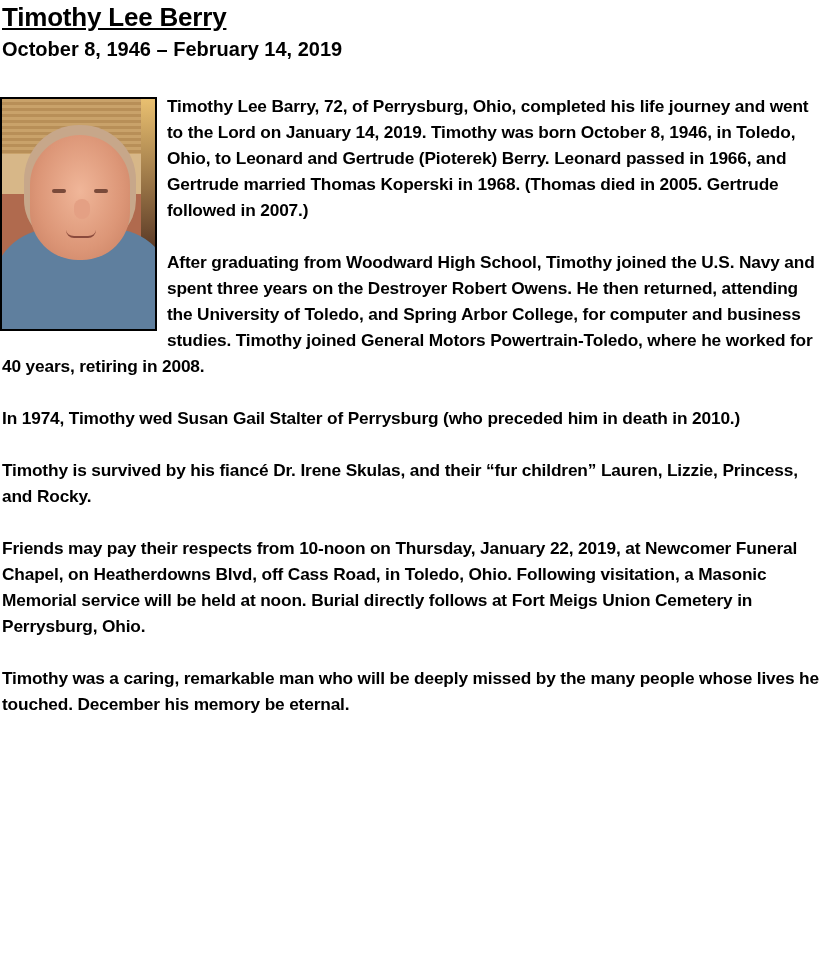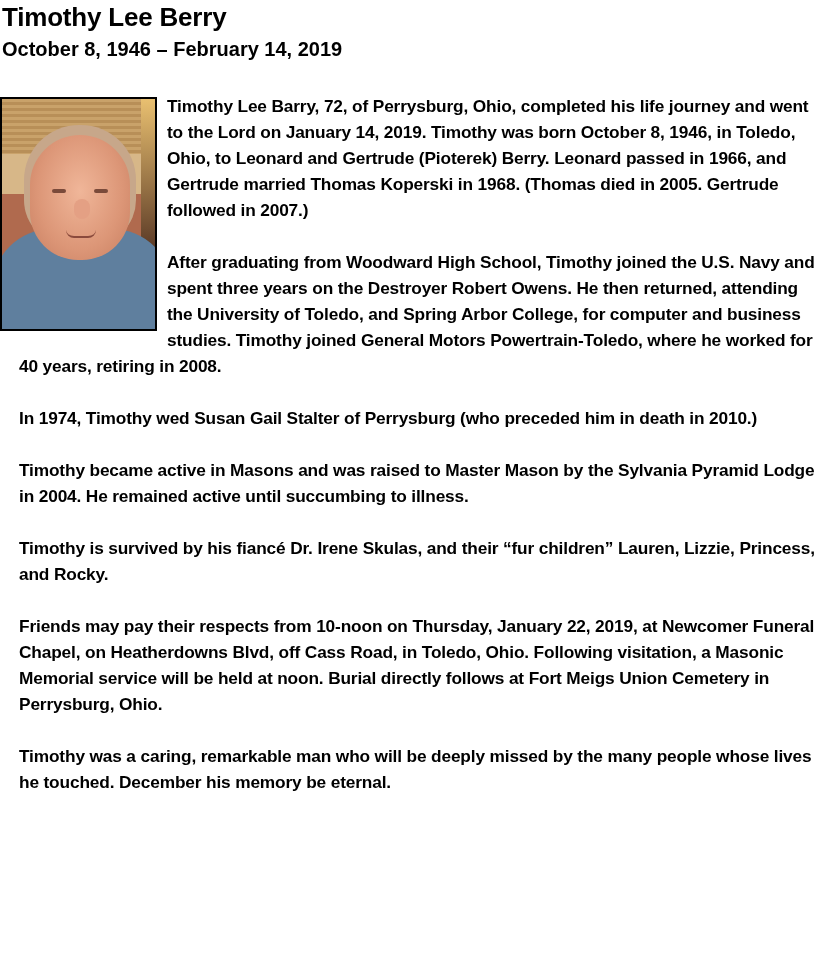--- a/index.html
+++ b/index.html
@@ -6,32 +6,33 @@
   body {
     width: 821px; height: 955px; overflow: hidden;
     font-family: "Liberation Sans", "DejaVu Sans", sans-serif;
     color: #000;
     position: relative;
   }
   .title {
     position: absolute; left: 2px; top: 2px;
     font-size: 26px; font-weight: bold; letter-spacing: -0.2px;
     white-space: nowrap;
+    text-decoration: underline;
   }
   .dates {
     position: absolute; left: 2px; top: 38px;
     font-size: 20px; font-weight: bold;
     white-space: nowrap;
   }
   .body-text {
     position: absolute; left: 2px; top: 93px; width: 819px;
     font-size: 17.3px; font-weight: bold; line-height: 26px;
     letter-spacing: -0.15px;
   }
-  .body-text p { margin: 0 0 26px 0; padding-left: 17px; }
+  .body-text p { margin: 0 0 26px 0; }
   .photo {
     float: left;
     width: 153px; height: 230px;
     border: 2px solid #000;
     margin: 4px 10px 4px -2px;
     position: relative; overflow: hidden;
     background: #b06a4e;
   }
   .photo .wall-top { position:absolute; left:0; top:0; width:100%; height:55px;
     background: repeating-linear-gradient(180deg,#c9a26a 0 3px,#b88f58 3px 6px); }
@@ -70,17 +71,16 @@
     <div class="hair"></div>
     <div class="face"></div>
     <div class="eye l"></div>
     <div class="eye r"></div>
     <div class="nose"></div>
     <div class="mouth"></div>
   </div>
   <p>Timothy Lee Barry, 72, of Perrysburg, Ohio, completed his life journey and went to the Lord on January 14, 2019. Timothy was born October 8, 1946, in Toledo, Ohio, to Leonard and Gertrude (Pioterek) Berry. Leonard passed in 1966, and Gertrude married Thomas Koperski in 1968. (Thomas died in 2005. Gertrude followed in 2007.)</p>
   <p>After graduating from Woodward High School, Timothy joined the U.S. Navy and spent three years on the Destroyer Robert Owens. He then returned, attending the University of Toledo, and Spring Arbor College, for computer and business studies. Timothy joined General Motors Powertrain-Toledo, where he worked for 40 years, retiring in 2008.</p>
   <p>In 1974, Timothy wed Susan Gail Stalter of Perrysburg (who preceded him in death in 2010.)</p>
-  <p>Timothy became active in Masons and was raised to Master Mason by the Sylvania Pyramid Lodge in 2004. He remained active until succumbing to illness.</p>
   <p>Timothy is survived by his fiancé Dr. Irene Skulas, and their “fur children” Lauren, Lizzie, Princess, and Rocky.</p>
   <p>Friends may pay their respects from 10-noon on Thursday, January 22, 2019, at Newcomer Funeral Chapel, on Heatherdowns Blvd, off Cass Road, in Toledo, Ohio. Following visitation, a Masonic Memorial service will be held at noon. Burial directly follows at Fort Meigs Union Cemetery in Perrysburg, Ohio.</p>
   <p>Timothy was a caring, remarkable man who will be deeply missed by the many people whose lives he touched. December his memory be eternal.</p>
 </div>
 
 </body></html>

